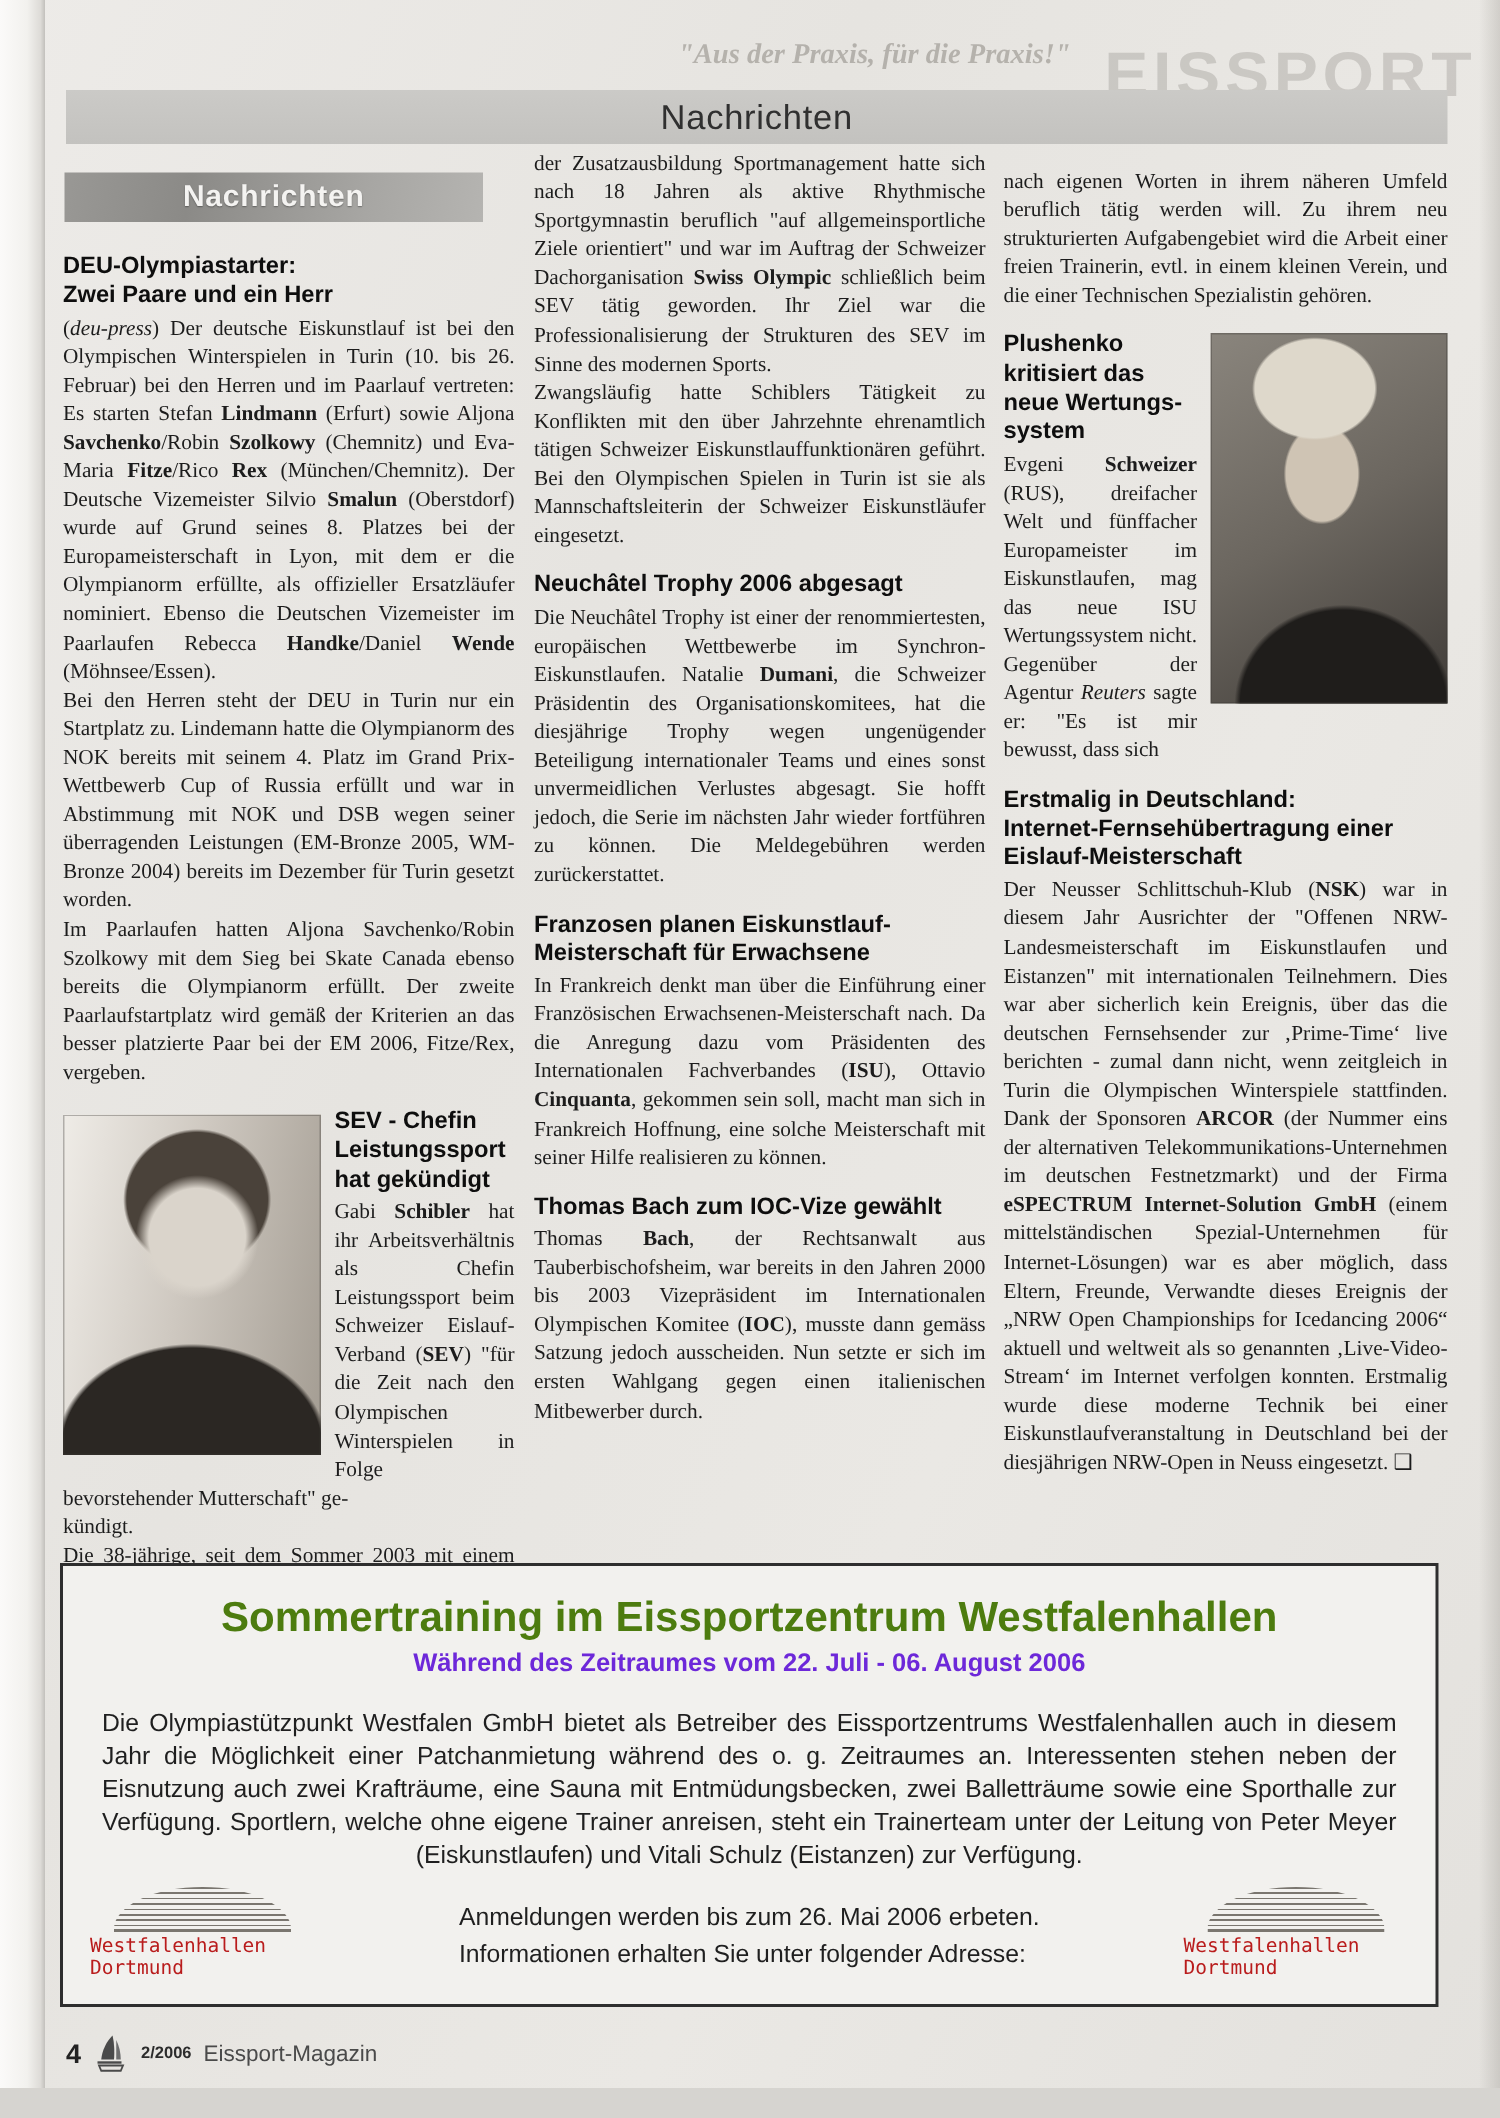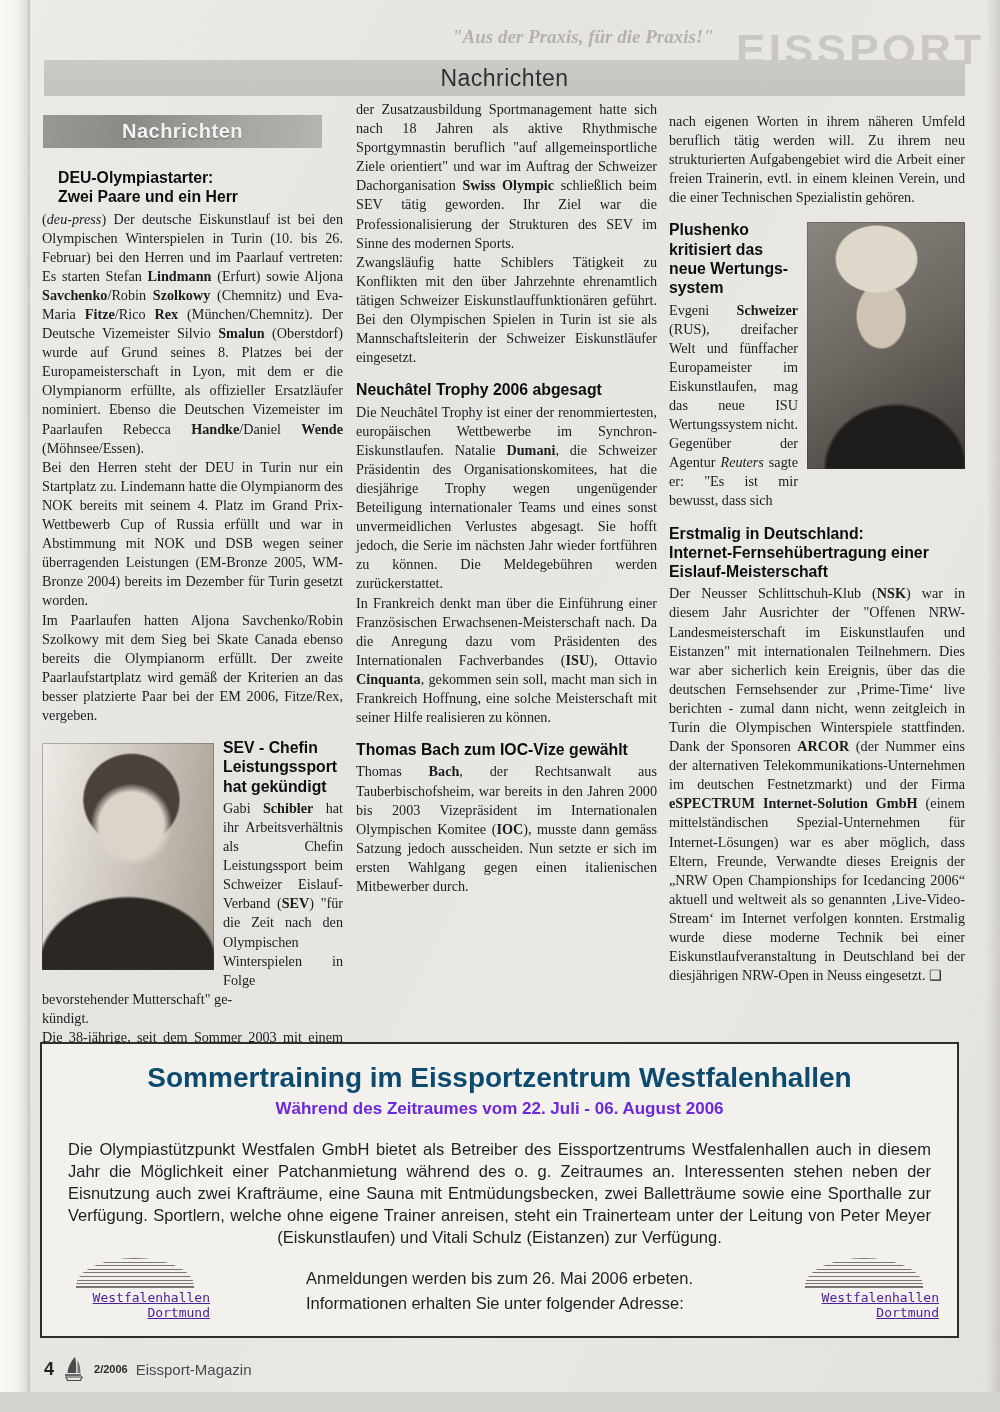--- a/index.html
+++ b/index.html
@@ -24,21 +24,21 @@
   .header-title { font:23px "Liberation Sans", sans-serif; color:#303030; letter-spacing:0.5px; }
 
   .col { position:absolute; }
   .col1 { left:42px; top:115px; width:301px; }
   .col2 { left:356px; top:100px; width:301px; }
   .col3 { left:669px; top:112px; width:296px; }
   .col p { font-size:14.2px; line-height:1.345; text-align:justify; margin:0; hyphens:auto; }
   .col h3 { font:bold 15.8px/1.22 "Liberation Sans", sans-serif; color:#0e0e0e; margin:13px 0 3px; }
   .article { overflow:visible; }
   .article::after { content:""; display:block; clear:both; }
-  .deu h3 { margin-top:20px;margin-left:16px; }
+  .deu h3 { margin-top:20px; }
 
   .section-label { width:279px; height:33px; margin-left:1px;
     background:linear-gradient(100deg,#999895 0%,#8b8a87 30%,#a7a6a3 72%,#b5b4b1 100%);
     display:flex; align-items:center; justify-content:center; }
   .section-label span { font:bold 20px "Liberation Sans", sans-serif; color:#f4f3f1;
     letter-spacing:0.5px; text-shadow:0 1px 1px rgba(0,0,0,0.35); }
 
   .photo { box-shadow:0 0 0 1px rgba(60,58,54,0.35) inset; }
   .photo-schibler { float:left; width:172px; height:227px; margin:5px 9px 2px 0;
     background:
@@ -48,26 +48,26 @@
       linear-gradient(100deg,#efece7 0%,#cfc9c1 45%,#a39c92 100%); }
   .photo-plushenko { float:right; width:158px; height:247px; margin:2px 0 4px 9px;
     background:
       radial-gradient(ellipse 42% 22% at 44% 15%, #ded8cb 0 60%, rgba(222,216,203,0) 63%),
       radial-gradient(ellipse 26% 22% at 47% 38%, #cfc4b4 0 58%, rgba(207,196,180,0) 62%),
       radial-gradient(ellipse 62% 36% at 56% 100%, #1f1d1b 0 70%, rgba(31,29,27,0) 74%),
       linear-gradient(150deg,#8a857d 0%,#6b665f 50%,#403c38 100%); }
 
   .ad-box { position:absolute; left:40px; top:1042px; width:919px; height:296px; box-sizing:border-box;
     background:#f2f1ee; border:2px solid #2e2e2e; padding:12px 18px 6px; font-family:"Liberation Sans", sans-serif; }
-  .ad-title { text-align:center; font:bold 28px "Liberation Sans", sans-serif; margin:6px 0 5px; color:#0c4a6e; }
+  .ad-title { text-align:center; font:bold 28px "Liberation Sans", sans-serif; margin:6px 0 5px; color:#4d7c0f; }
   .ad-subtitle { text-align:center; font:bold 17px "Liberation Sans", sans-serif; margin:0 0 20px; color:#6d28d9; }
   .ad-body { font-size:16.5px; line-height:1.33; text-align:justify; text-align-last:center; margin:0 8px; color:#1f1f1f; }
   .ad-bottom { display:flex; justify-content:space-between; align-items:flex-end; margin-top:9px; }
   .ad-notes { font-size:16.5px; text-align:left; line-height:1.55; color:#1f1f1f; padding-bottom:4px; }
-  .wh-logo { width:150px; text-align:right; font:13px/1.2 "DejaVu Sans Mono", monospace; color:#4c1d95;text-decoration:underline; }
+  .wh-logo { width:150px; text-align:left; font:13px/1.2 "DejaVu Sans Mono", monospace; color:#b91c1c; }
   .wh-dome { width:118px; height:28px; margin:0 auto 2px;
     border-radius:59px 59px 0 0 / 28px 28px 0 0;
     background:repeating-linear-gradient(180deg,#7a766f 0 1px, rgba(0,0,0,0) 1px 3.6px);
     border-bottom:2px solid #7a766f; }
   .ad-address { font-size:16.5px; text-align:center; margin-top:7px; color:#1f1f1f; }
 
   .footer { position:absolute; left:44px; top:1356px; display:flex; align-items:center; gap:8px;
     font-family:"Liberation Sans", sans-serif; }
   .pnum { font-weight:bold; font-size:18px; color:#222; }
   .issue { font-weight:bold; font-size:11px; color:#2c2c2c; }
@@ -115,20 +115,21 @@
       <p>der Zusatzausbildung Sportmanagement hatte sich nach 18 Jahren als aktive Rhythmische Sportgymnastin beruflich "auf allgemeinsportliche Ziele orientiert" und war im Auftrag der Schweizer Dachorganisation <b>Swiss Olympic</b> schließlich beim SEV tätig geworden. Ihr Ziel war die Professionalisierung der Strukturen des SEV im Sinne des modernen Sports.</p>
       <p>Zwangsläufig hatte Schiblers Tätigkeit zu Konflikten mit den über Jahrzehnte ehrenamtlich tätigen Schweizer Eiskunstlauffunktionären geführt. Bei den Olympischen Spielen in Turin ist sie als Mannschaftsleiterin der Schweizer Eiskunstläufer eingesetzt.</p>
     </div>
 
     <div class="article">
       <h3>Neuchâtel Trophy 2006 abgesagt</h3>
       <p>Die Neuchâtel Trophy ist einer der renommiertesten, europäischen Wettbewerbe im Synchron-Eiskunstlaufen. Natalie <b>Dumani</b>, die Schweizer Präsidentin des Organisationskomitees, hat die diesjährige Trophy wegen ungenügender Beteiligung internationaler Teams und eines sonst unvermeidlichen Verlustes abgesagt. Sie hofft jedoch, die Serie im nächsten Jahr wieder fortführen zu können. Die Meldegebühren werden zurückerstattet.</p>
     </div>
 
     <div class="article">
+      <h3>Franzosen planen Eiskunstlauf-Meisterschaft für Erwachsene</h3>
       <p>In Frankreich denkt man über die Einführung einer Französischen Erwachsenen-Meisterschaft nach. Da die Anregung dazu vom Präsidenten des Internationalen Fachverbandes (<b>ISU</b>), Ottavio <b>Cinquanta</b>, gekommen sein soll, macht man sich in Frankreich Hoffnung, eine solche Meisterschaft mit seiner Hilfe realisieren zu können.</p>
     </div>
 
     <div class="article">
       <h3>Thomas Bach zum IOC-Vize gewählt</h3>
       <p>Thomas <b>Bach</b>, der Rechtsanwalt aus Tauberbischofsheim, war bereits in den Jahren 2000 bis 2003 Vizepräsident im Internationalen Olympischen Komitee (<b>IOC</b>), musste dann gemäss Satzung jedoch ausscheiden. Nun setzte er sich im ersten Wahlgang gegen einen italienischen Mitbewerber durch.</p>
     </div>
 
   </div>
 

